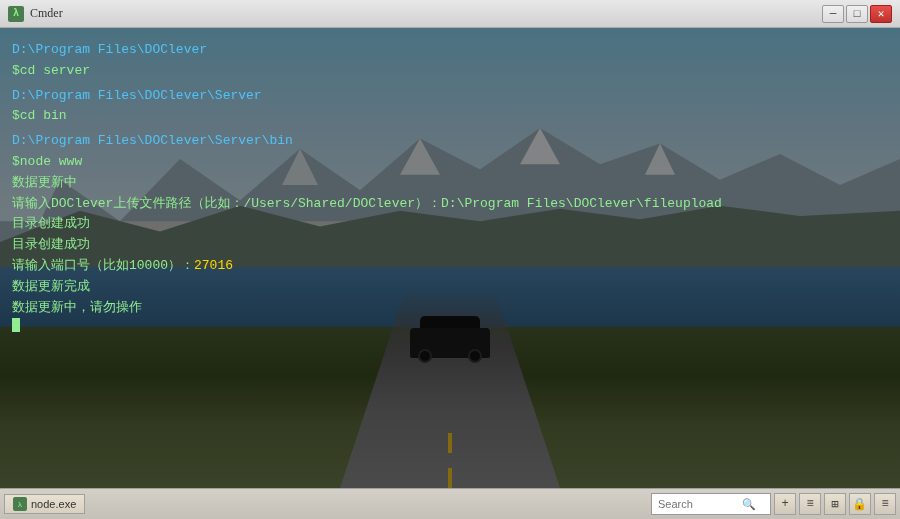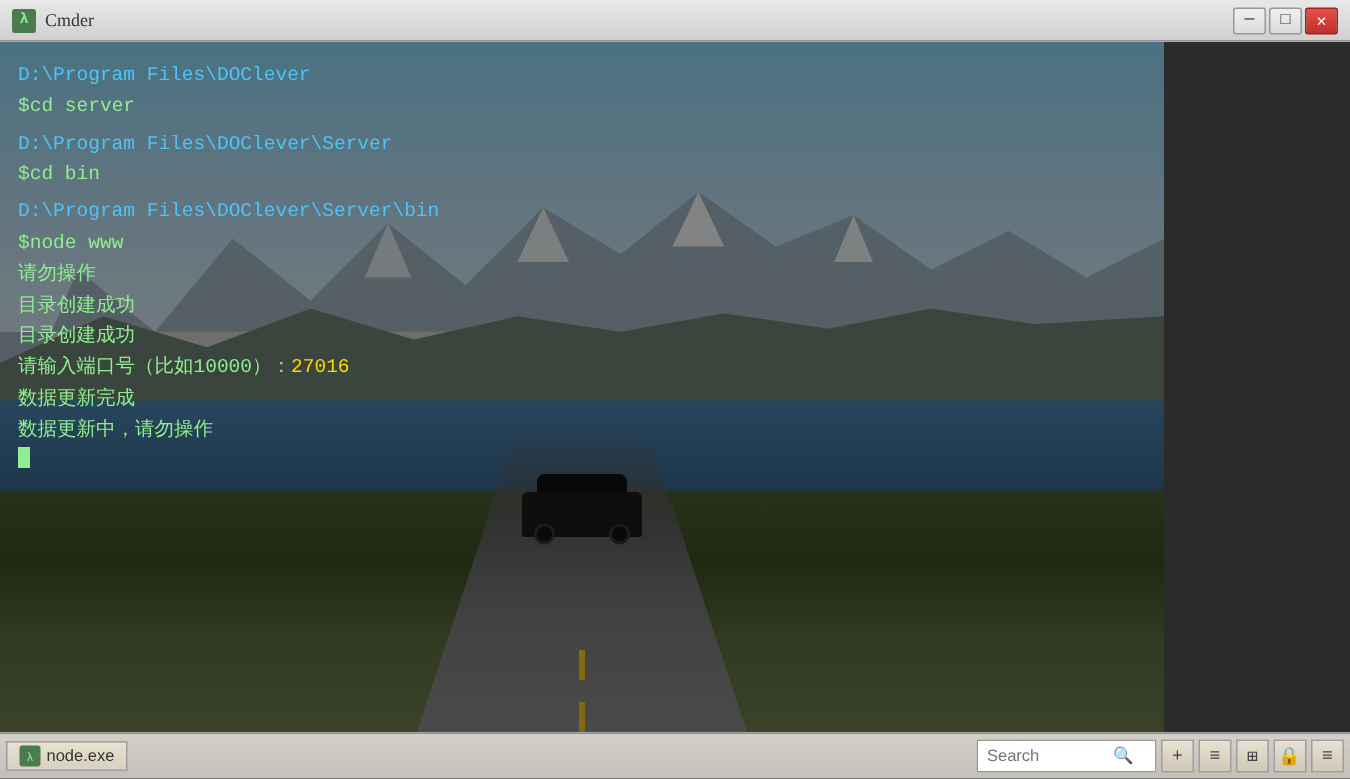--- a/index.html
+++ b/index.html
@@ -63,21 +63,21 @@
     }
     .ctrl-btn.close {
       background: linear-gradient(to bottom, #e8504a, #c0302a);
       color: white;
       border-color: #a02020;
     }
 
     
     .terminal {
       position: relative;
-      width: 776px;
+      width: 900px;
       height: 460px;
       overflow: hidden;
     }
     
     .landscape-bg {
       position: absolute;
       top: 0; left: 0; right: 0; bottom: 0;
       overflow: hidden;
     }
     
@@ -351,21 +351,24 @@
       <span class="cmd">cd bin</span>
     </div>
     <div style="margin-top:4px" class="line">
       <span class="path">D:\Program Files\DOClever\Server\bin</span>
     </div>
     <div class="line">
       <span class="prompt">$ </span>
       <span class="cmd">node www</span>
     </div>
     <div class="line">
-      <span class="output">请勿操作</span>
+      <span class="output">数据更新中</span>
+    </div>
+    <div class="line">
+      <span class="output">请输入DOClever上传文件路径（比如：/Users/Shared/DOClever）：D:\Program Files\DOClever\fileupload</span>
     </div>
     <div class="line">
       <span class="output">目录创建成功</span>
     </div>
     <div class="line">
       <span class="output">目录创建成功</span>
     </div>
     <div class="line">
       <span class="output">请输入端口号（比如10000）：<span class="highlight">27016</span></span>
     </div>

